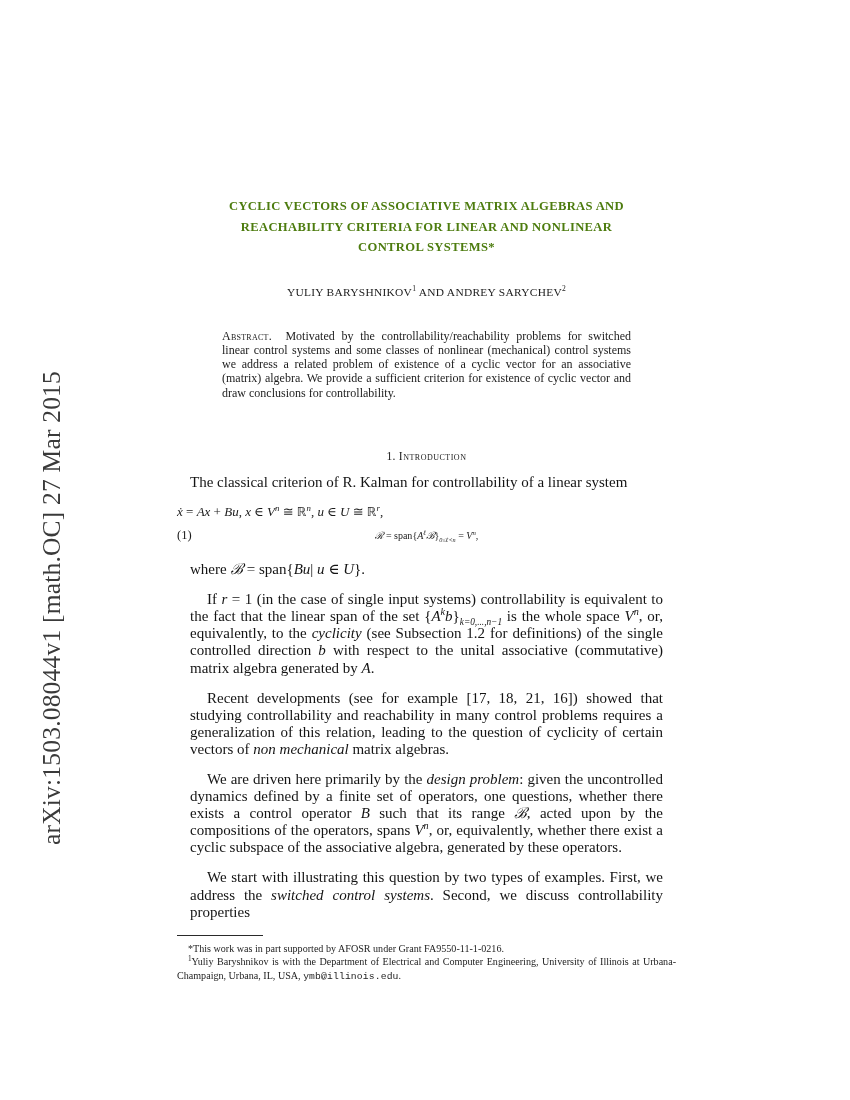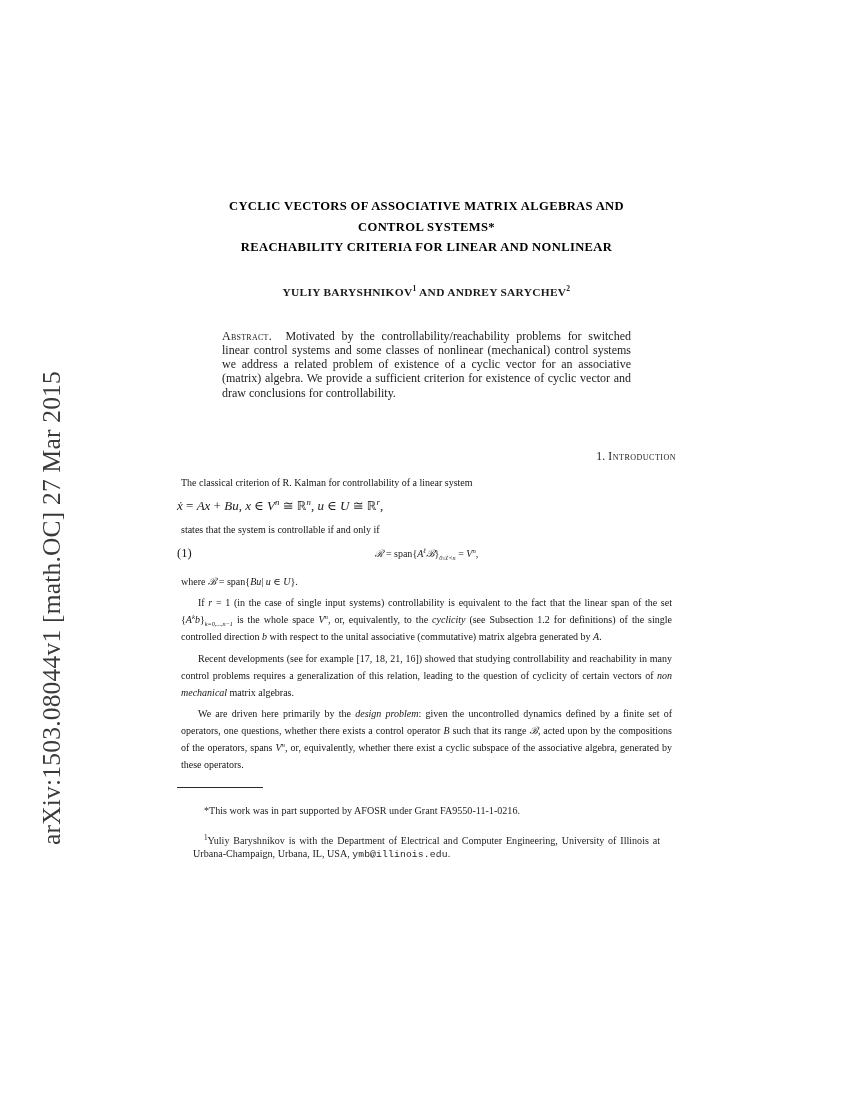--- a/index.html
+++ b/index.html
@@ -43,30 +43,29 @@
     width: 499px;
   }
 
   .title {
     font-size: 12.6px;
     font-weight: bold;
     text-align: center;
     line-height: 20.5px;
     letter-spacing: 0.35px;
     margin: 0 18px;
-    color: #000000;
+    color: #4d7c0f;
   }
 
   .authors {
     text-align: center;
     font-size: 11.4px;
     letter-spacing: 0.3px;
     margin-top: 28px;
     color: #1a1a1a;
-    font-weight: bold;
   }
   .authors sup {
     font-size: 7.6px;
     vertical-align: super;
     line-height: 0;
   }
 
   
   .abstract {
     margin: 31px 45px 0 45px;
@@ -75,36 +74,36 @@
     text-align: justify;
     color: #1c1c1c;
   }
   .smallcaps {
     font-variant: small-caps;
     letter-spacing: 0.25px;
   }
 
   
   .section-head {
-    text-align: right;
+    text-align: center;
     font-size: 11.6px;
     margin-top: 50px;
     letter-spacing: 0.2px;
   }
   .section-head .sc {
     font-variant: small-caps;
     letter-spacing: 0.5px;
   }
 
   
   p.body {
-    font-size: 10px;
+    font-size: 15px;
     line-height: 17.1px;
     text-align: justify;
-    margin: 4px;
+    margin: 13px;
     text-indent: 17px;
     color: #141414;
   }
   p.body.noindent { text-indent: 0; }
   p.body.first { margin-top: 11px; }
 
   
   .display-eq {
     font-size: 13px;
     margin: 7px 0 7px 0;
@@ -146,21 +145,21 @@
   .footnote-rule {
     width: 86px;
     height: 1px;
     background: #2a2a2a;
     margin: 0 0 6px 0;
   }
   .footnote {
     font-size: 10.1px;
     line-height: 13.6px;
     text-align: justify;
-    margin: 16px;
+    margin: 0;
     text-indent: 11px;
     color: #1c1c1c;
   }
   .footnote sup {
     font-size: 7.2px;
     vertical-align: super;
     line-height: 0;
   }
   .mono {
     font-family: "Liberation Mono", "DejaVu Sans Mono", monospace;
@@ -172,22 +171,22 @@
 <body>
 
 <div class="page">
 
   <div class="arxiv-stamp">arXiv:1503.08044v1  [math.OC]  27 Mar 2015</div>
 
   <div class="content">
 
     <div class="title">
       <div>CYCLIC VECTORS OF ASSOCIATIVE MATRIX ALGEBRAS AND</div>
+      <div>REACHABILITY CRITERIA FOR LINEAR AND NONLINEAR</div>
       <div>CONTROL SYSTEMS*</div>
-      <div>REACHABILITY CRITERIA FOR LINEAR AND NONLINEAR</div>
     </div>
 
     <div class="authors">
       <span>YULIY BARYSHNIKOV</span><sup>1</sup><span> AND ANDREY SARYCHEV</span><sup>2</sup>
     </div>
 
     <div class="abstract">
       <span class="smallcaps">Abstract.</span>&nbsp;
       <span>Motivated by the controllability/reachability problems for switched linear control systems and some classes of nonlinear (mechanical) control systems we address a related problem of existence of a cyclic vector for an associative (matrix) algebra. We provide a sufficient criterion for existence of cyclic vector and draw conclusions for controllability.</span>
     </div>
@@ -196,37 +195,37 @@
       <span>1.</span>
       <span class="sc">Introduction</span>
     </div>
 
     <p class="body noindent first">The classical criterion of R. Kalman for controllability of a linear system</p>
 
     <div class="display-eq">
       <span class="mi">ẋ</span> = <span class="mi">Ax</span> + <span class="mi">Bu</span>, <span class="mi">x</span> ∈ <span class="mi">V</span><sup class="sm mi">n</sup> ≅ <span class="mbb">ℝ</span><sup class="sm mi">n</sup>, <span class="mi">u</span> ∈ <span class="mi">U</span> ≅ <span class="mbb">ℝ</span><sup class="sm mi">r</sup>,
     </div>
 
-    <p class="body noindent">states that the system is controllable if and only if</p>
 
     <div class="eq-row">
       <span class="eq-num">(1)</span>
       <span class="eq-body">
         <span class="mcal">ℛ</span> = <span class="op">span</span>{<span class="mi">A</span><sup class="sm mi">ℓ</sup><span class="mcal">ℬ</span>}<sub class="sm mi">0≤ℓ&lt;n</sub> = <span class="mi">V</span><sup class="sm mi">n</sup>,
       </span>
     </div>
 
     <p class="body noindent">where <span class="mcal">ℬ</span> = <span class="op">span</span>{<span class="mi">Bu</span>| <span class="mi">u</span> ∈ <span class="mi">U</span>}.</p>
 
     <p class="body">If <span class="mi">r</span> = 1 (in the case of single input systems) controllability is equivalent to the fact that the linear span of the set {<span class="mi">A</span><sup class="sm mi">k</sup><span class="mi">b</span>}<sub class="sm mi">k=0,...,n−1</sub> is the whole space <span class="mi">V</span><sup class="sm mi">n</sup>, or, equivalently, to the <span class="it">cyclicity</span> (see Subsection 1.2 for definitions) of the single controlled direction <span class="mi">b</span> with respect to the unital associative (commutative) matrix algebra generated by <span class="mi">A</span>.</p>
 
     <p class="body"><span>Recent developments (see for example [17, 18, 21, 16]) showed that studying controllability and reachability in many control problems requires a generalization of this relation, leading to the question of cyclicity of certain vectors of </span><span class="it">non mechanical</span><span> matrix algebras.</span></p>
 
     <p class="body">We are driven here primarily by the <span class="it">design problem</span>:  given the uncontrolled dynamics defined by a finite set of operators, one questions, whether there exists a control operator <span class="mi">B</span> such that its range <span class="mcal">ℬ</span>, acted upon by the compositions of the operators, spans <span class="mi">V</span><sup class="sm mi">n</sup>, or, equivalently, whether there exist a cyclic subspace of the associative algebra, generated by these operators.</p>
 
+    <p class="body"><span>We start with illustrating this question by two types of examples. First, we address the </span><span class="it">switched control systems</span><span>.  Second, we discuss controllability properties</span></p>
 
     <div class="footnote-area">
       <div class="footnote-rule"></div>
 
       <p class="footnote">*This work was in part supported by AFOSR under Grant FA9550-11-1-0216.</p>
 
       <p class="footnote"><sup>1</sup><span>Yuliy Baryshnikov is with the Department of Electrical and Computer Engineering, University of Illinois at Urbana-Champaign, Urbana, IL, USA, </span><span class="mono">ymb@illinois.edu</span><span>.</span></p>
 
     </div>
 

